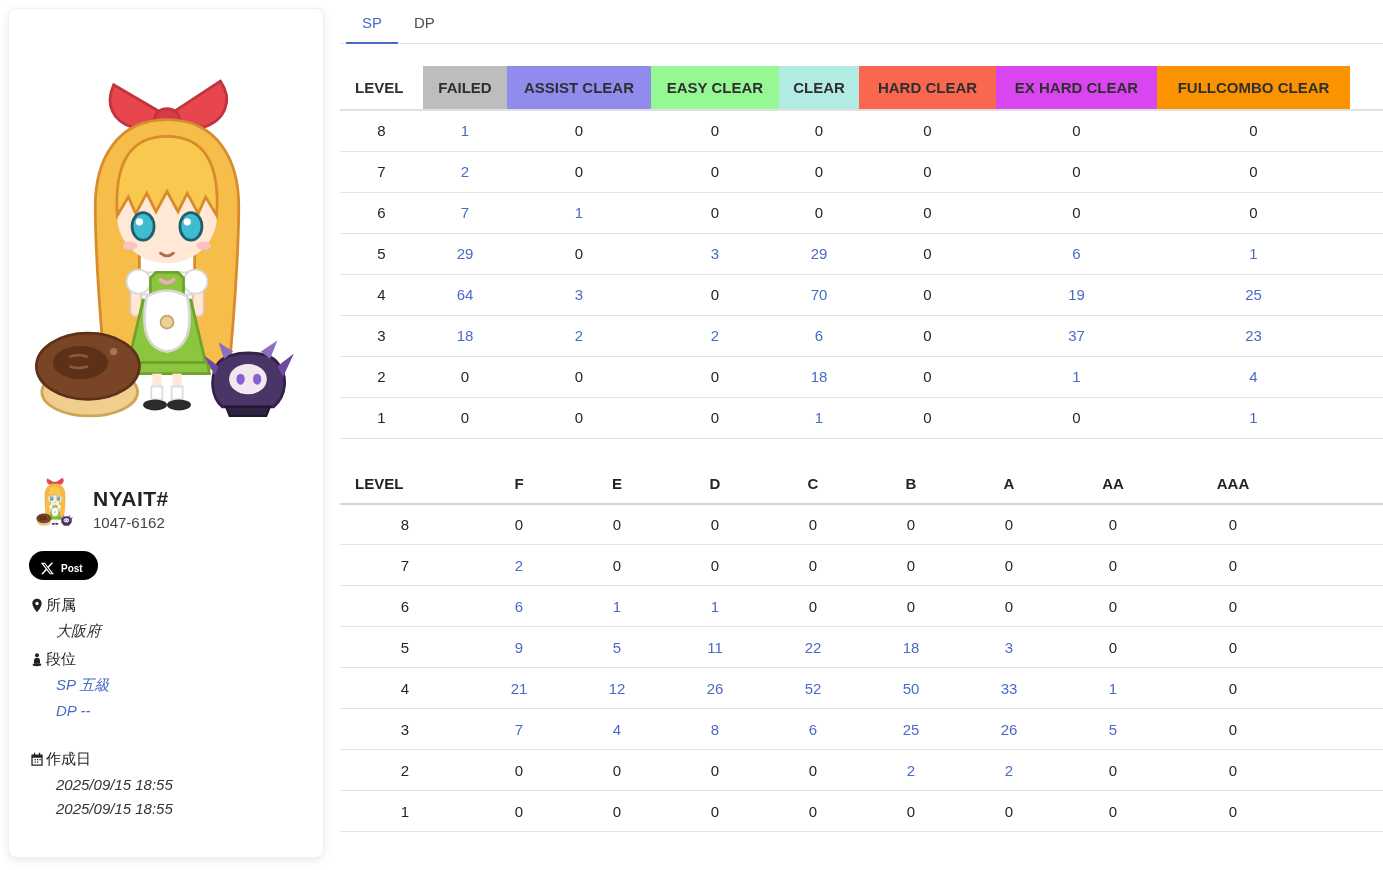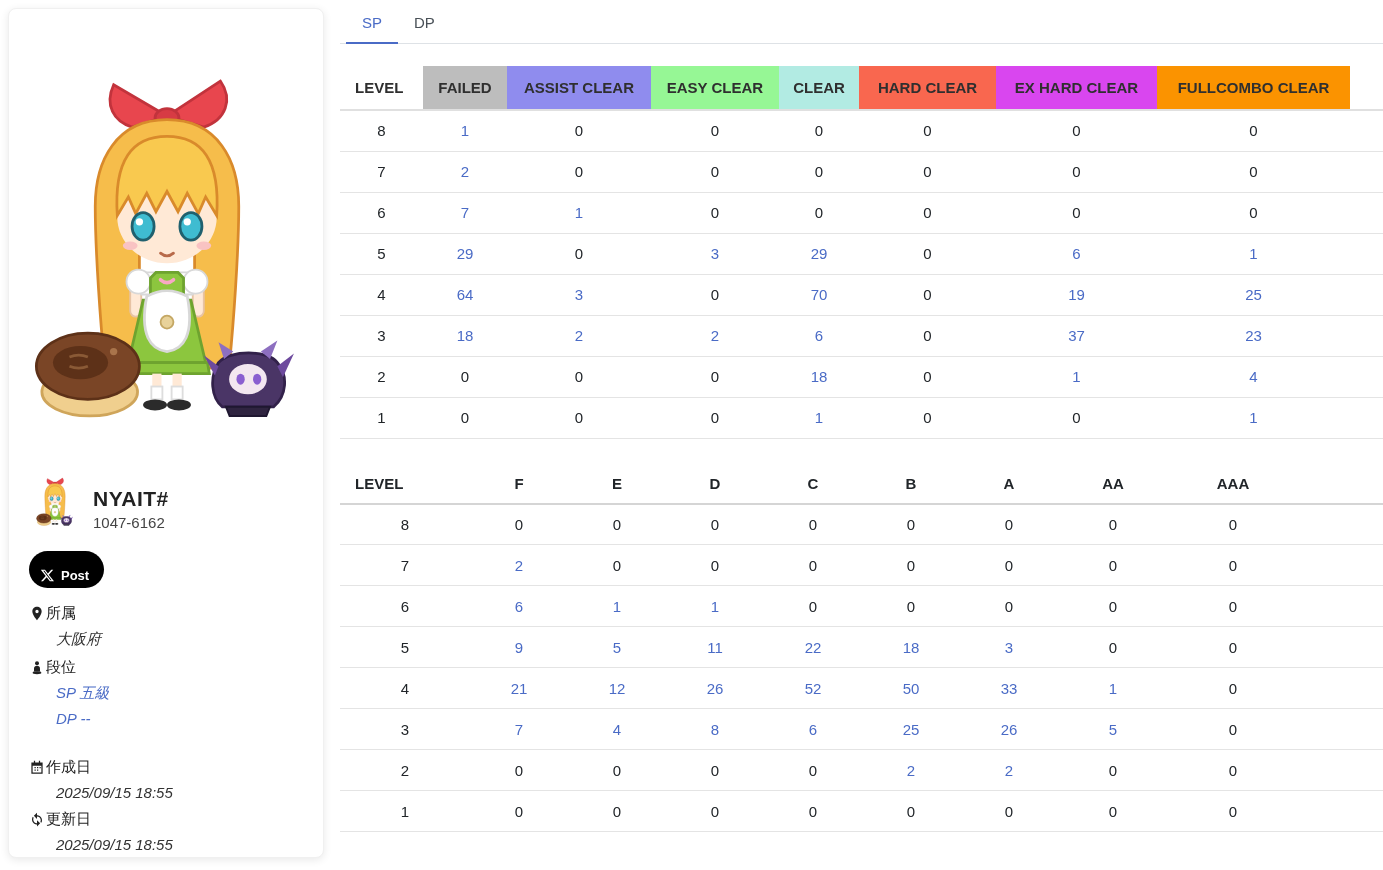--- a/index.html
+++ b/index.html
@@ -19,22 +19,22 @@
     padding:14px 20px;
   }
   .chara-art { display:block; margin:20px auto 0; }
   .profile-head { display:flex; align-items:center; gap:12px; margin-top:28px; }
   .avatar { width:52px; height:52px; flex:0 0 52px; }
   .p-name { font-size:21px; font-weight:bold; color:#222; letter-spacing:.5px;margin-top:16px; }
   .p-id   { font-size:15px; color:#444; margin-top:3px; }
   .post-btn {
     display:inline-flex; align-items:center; gap:7px;
     background:#000; color:#fff; border:none; border-radius:999px;
-    padding:17px 15px 5px 12px; margin-top:20px; cursor:pointer;
-    font-size:13px; font-weight:bold; font-family:inherit;
+    padding:11px 15px 5px 12px; margin-top:20px; cursor:pointer;
+    font-size:10px; font-weight:bold; font-family:inherit;
   }
   .post-btn svg { display:block; }
   .info { margin-top:16px; font-size:15px; color:#333; }
   .info-label { display:flex; align-items:center; gap:1px; margin-top:9px; font-size:15px; color:#222; }
   .info-label svg { flex:0 0 16px; }
   .info-value { margin:7px 0 0 27px; color:#333;font-style:italic; }
   .info-value.link { color:#4a6bc6; cursor:pointer; text-decoration:none; display:block; }
   .info-gap { height:22px; }
 
   
@@ -183,26 +183,20 @@
       <div class="info-gap"></div>
 
       <div class="info-label">
         <svg width="15" height="15" viewBox="0 0 24 24">
             <path fill="#222" d="M7 1h2v3H7zM15 1h2v3h-2zM3 4h18v18H3zm2 5v11h14V9zm3 2h2v2H8zm4 0h2v2h-2zm4 0h2v2h-2zm-8 4h2v2H8zm4 0h2v2h-2z"></path>
           </svg>
         <span>作成日</span>
       </div>
       <div class="info-value">2025/09/15 18:55</div>
 
-      <div class="info-label">
-        <svg width="15" height="15" viewBox="0 0 24 24">
-            <path fill="#222" d="M12 4V1L7 6l5 5V7c3.3 0 6 2.7 6 6 0 1-.3 2-.7 2.8l1.5 1.5c.8-1.3 1.2-2.7 1.2-4.3 0-4.4-3.6-8-8-8zm0 14c-3.3 0-6-2.7-6-6 0-1 .3-2 .7-2.8L5.2 7.7C4.4 9 4 10.4 4 12c0 4.4 3.6 8 8 8v3l5-5-5-5v5z"></path>
-          </svg>
-        <span>更新日</span>
-      </div>
       <div class="info-value">2025/09/15 18:55</div>
     </div>
   </aside>
 
   <main class="main">
     <nav class="tabs">
       <a class="tab active">SP</a>
       <a class="tab">DP</a>
     </nav>
 

